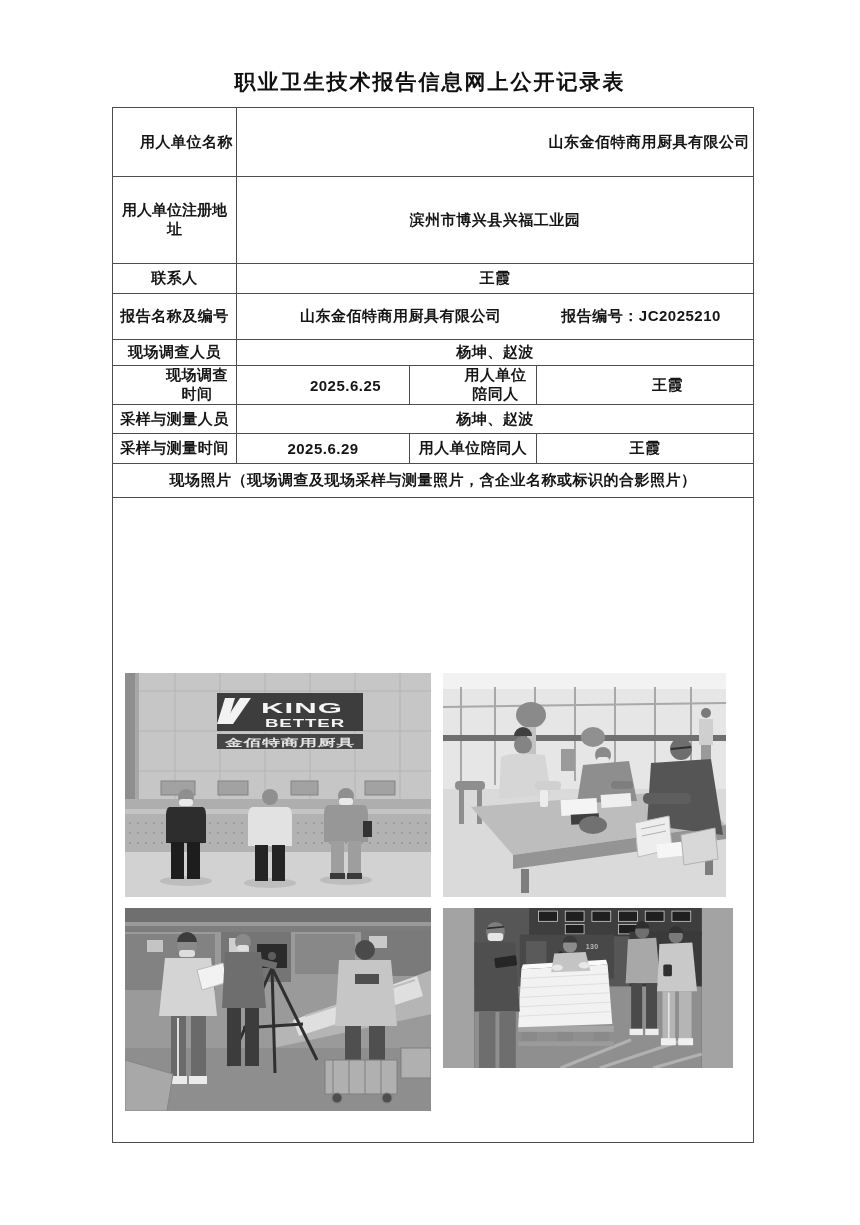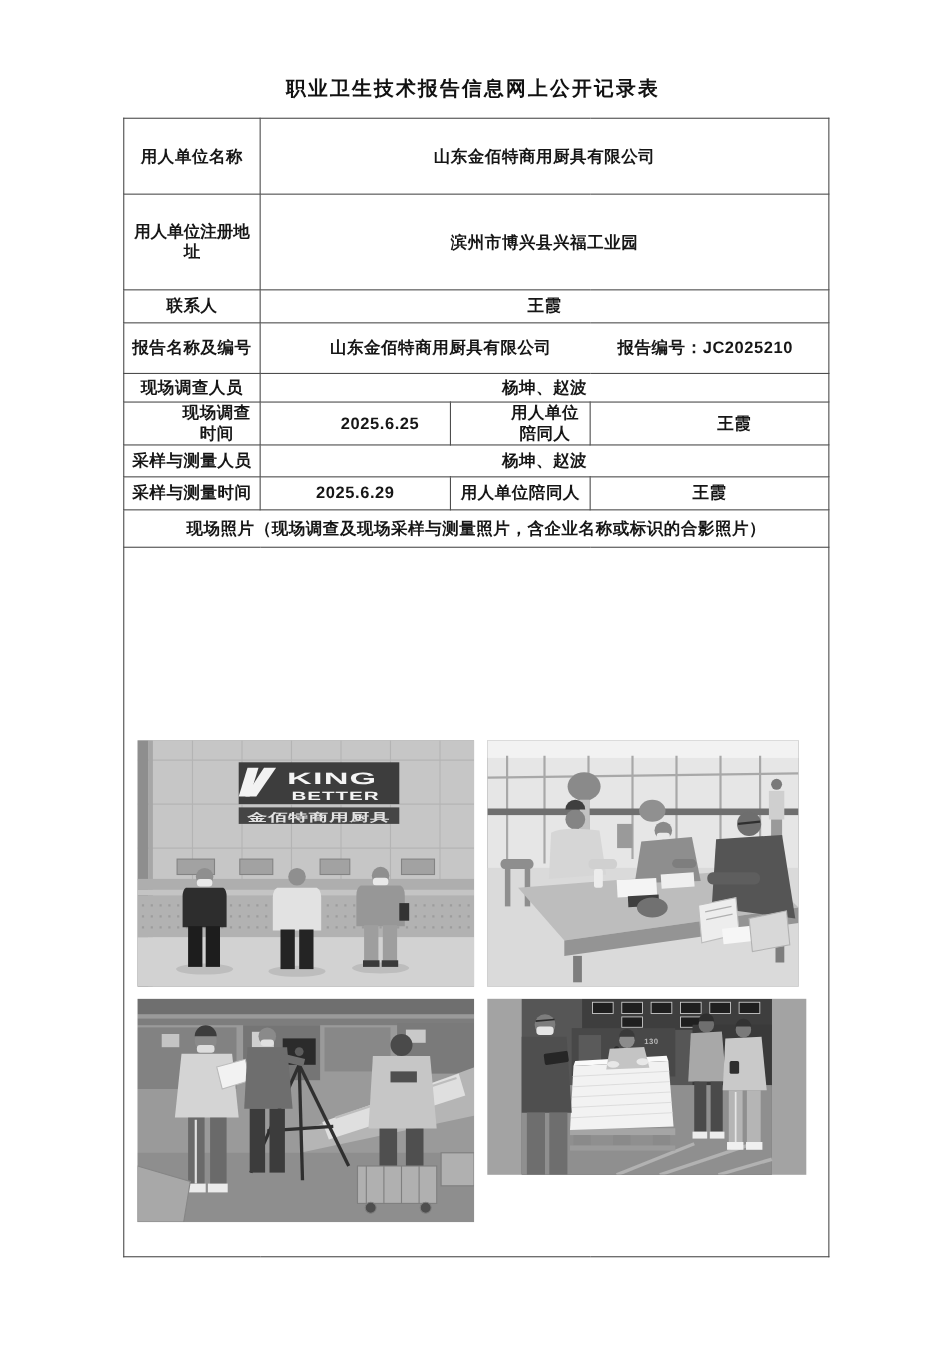--- a/index.html
+++ b/index.html
@@ -7,38 +7,38 @@
   body {
     position:relative;
     width:860px; height:1225px;
     font-family:"Liberation Sans","DejaVu Sans",sans-serif;
     color:#161616;
     overflow:hidden;
   }
   .page-title {
     position:absolute; top:68px; left:0; width:860px;
     text-align:center;
-    font-size:18px; font-weight:bold; letter-spacing:2px;
+    font-size:21px; font-weight:bold; letter-spacing:2px;
     color:#111;
   }
   table.record {
     position:absolute; top:107px; left:112px;
     width:641px;
     border-collapse:collapse; table-layout:fixed;
   }
   table.record td {
     border:1px solid #4d4d4d;
     font-size:15px; font-weight:bold;
     text-align:center; vertical-align:middle;
     padding:0 3px;
     color:#161616;
     letter-spacing:0.5px;
     overflow:hidden;
   }
-  tr.r1 td { height:69px; }
+  tr.r1 td { height:69px;text-align:right; }
   tr.r2 td { height:87px; }
   tr.r3 td { height:30px; }
   tr.r4 td { height:46px; }
   tr.r5 td { height:30px; }
   tr.r6 td { height:26px; }
   tr.r7 td { height:30px;padding-left:48px; }
   tr.r8 td { height:29px; }
   tr.r9 td { height:30px; }
   tr.r10 td { height:34px; }
   tr.r11 td { height:645px; }

